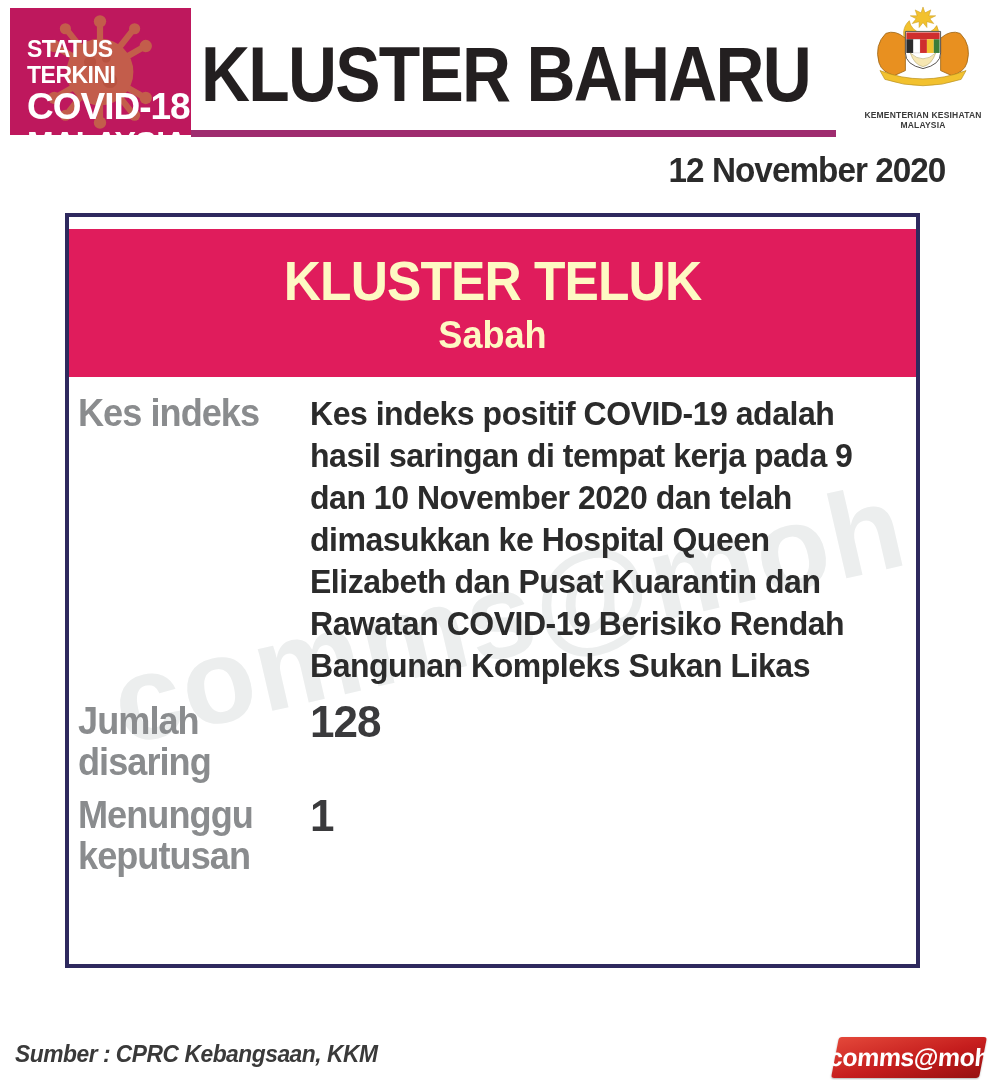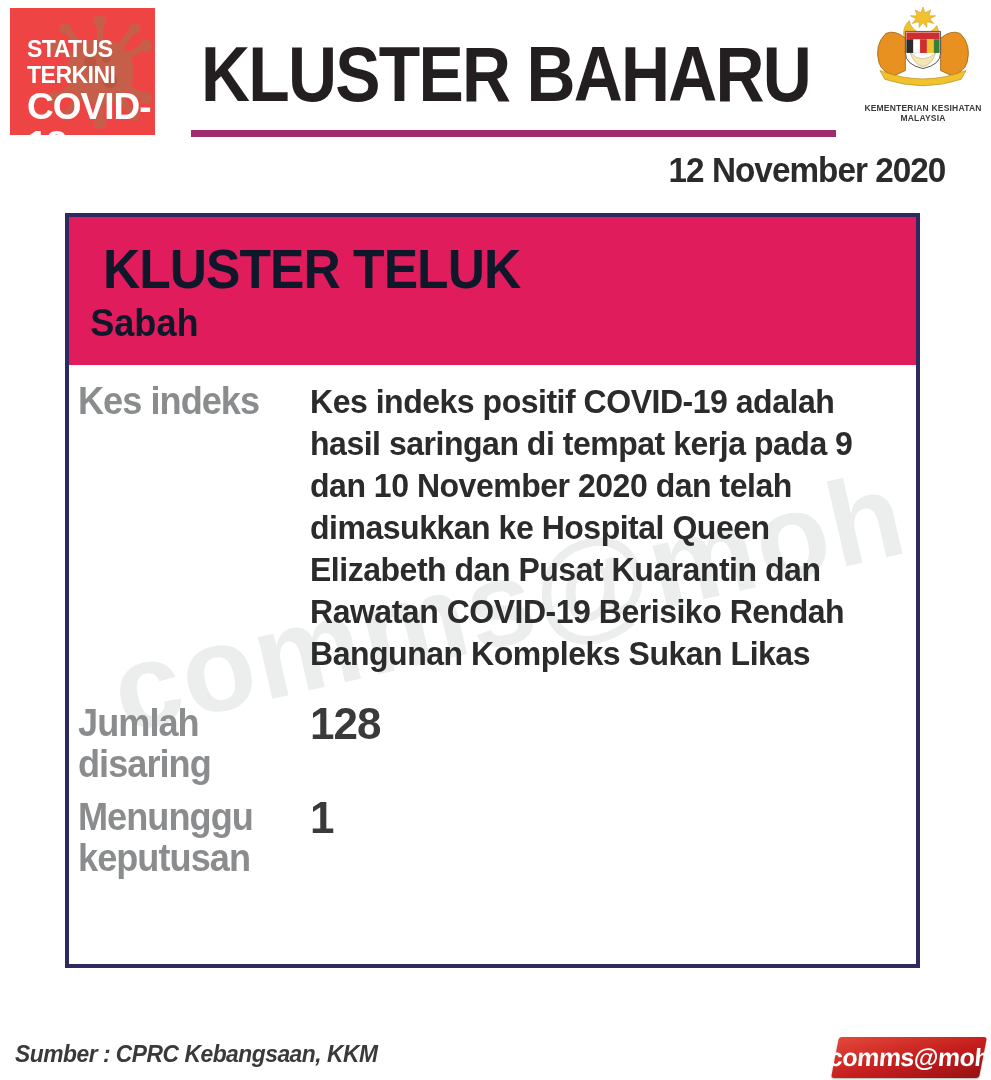--- a/index.html
+++ b/index.html
@@ -1,59 +1,59 @@
 <!DOCTYPE html>
 <html><head>
 <meta charset="utf-8">
 <style>
   * { margin:0; padding:0; box-sizing:border-box; }
   html,body { background:#ffffff; }
   body { font-family:"Liberation Sans", sans-serif; }
   .page { position:relative; width:991px; height:1080px; background:#ffffff; overflow:hidden; }
 
   
-  .badge-box{ position:absolute; left:10px; top:8px; width:145px; height:127px;
-    background:#ef4444; overflow:hidden; }
+  .badge-box{ position:absolute; left:10px; top:8px; width:181px; height:127px;
+    background:#be185d; overflow:hidden; }
   .virus-wrap{ position:absolute; left:28px; top:-4px; z-index:0; opacity:.95; }
   .badge-text{ position:relative; z-index:1; padding:28px 0 0 17px; color:#ffffff; font-weight:bold; }
   .b1{ font-size:23px; letter-spacing:-0.5px; line-height:26px; }
   .b2{ font-size:37px; letter-spacing:-1px; line-height:38px; }
   .b3{ font-size:32px; letter-spacing:-0.5px; line-height:34px; }
 
   .main-title{ position:absolute; left:201px; top:35px; font-size:78px; font-weight:800;
     color:#231F20; letter-spacing:-2px; white-space:nowrap; transform:scaleX(0.87);
     transform-origin:left center; line-height:1; }
   .title-underline{ position:absolute; left:191px; top:130px; width:645px; height:7px; background:#9F2C6F; }
 
   .crest{ position:absolute; left:858px; top:6px; width:130px; text-align:center; }
-  .crest-name{ font-size:8.5px; font-weight:bold; color:#3a3a3a; line-height:10px; margin-top:3px; letter-spacing:0.2px; }
+  .crest-name{ font-size:8.5px; font-weight:bold; color:#3a3a3a; line-height:10px; margin-top:10px; letter-spacing:0.2px; }
 
   .date{ position:absolute; right:46px; top:150px; font-size:35px; font-weight:800; color:#2B2B2B;
     letter-spacing:-1px; transform:scaleX(0.95); transform-origin:right center; }
 
   
   .card{ position:absolute; left:65px; top:213px; width:855px; height:755px;
     border:4px solid #2E295E; background:#ffffff; }
-  .card-header{ height:148px; background:#E01C5C; color:#0f172a; 
-    display:flex; flex-direction:column; justify-content:center; padding-top:2px; }
+  .card-header{ height:148px; background:#E01C5C; color:#fef9c3; text-align:center;
+    display:flex; flex-direction:column; justify-content:center; padding-top:2px;margin-top:12px; }
   .cluster-title{ font-size:56px; font-weight:800; letter-spacing:-1px; transform:scaleX(0.92); line-height:62px; }
   .cluster-sub{ font-size:38px; font-weight:bold; transform:scaleX(0.95); line-height:46px; }
 
   .card-body{ position:relative; height:599px; overflow:hidden; padding:16px 18px 0 9px; }
   .watermark{ position:absolute; left:30px; top:260px; z-index:0; font-size:120px; font-weight:800;
     color:#eceeee; white-space:nowrap; transform:rotate(-13deg); transform-origin:left top;
     letter-spacing:2px; pointer-events:none; }
 
   .row{ position:relative; z-index:1; display:flex; margin-bottom:12px; }
   .label{ width:232px; flex:0 0 232px; font-size:38px; font-weight:800; color:#8A8C8E;
     letter-spacing:-1px; line-height:41px; transform:scaleX(0.95); transform-origin:left top; }
   .desc{ flex:1; font-size:33px; font-weight:800; color:#2B2B2B; letter-spacing:-0.5px;
     line-height:42px; transform:scaleX(0.97); transform-origin:left top; }
   .value{ flex:1; font-size:44px; font-weight:800; color:#3A3A3C; letter-spacing:-1px; line-height:41px; }
-  .index-row{ margin-bottom:28px; }
+  .index-row{ margin-bottom:14px; }
 
   
   .source{ position:absolute; left:15px; top:1040px; font-size:24px; font-style:italic;
     font-weight:bold; color:#3A3A3A; letter-spacing:-0.5px; transform:scaleX(0.95); transform-origin:left top; }
   .comms-badge{ position:absolute; right:8px; top:1037px; width:148px; height:41px;
     background:linear-gradient(165deg,#e4483a 0%,#c51d1d 55%,#971111 100%);
     transform:skewX(-11deg); border-radius:3px; display:flex; align-items:center; justify-content:center;
     box-shadow:0 1px 2px rgba(0,0,0,.3); }
   .comms-badge span{ transform:skewX(6deg); color:#ffffff; font-weight:800; font-size:25px; letter-spacing:-0.5px; }
 </style>

